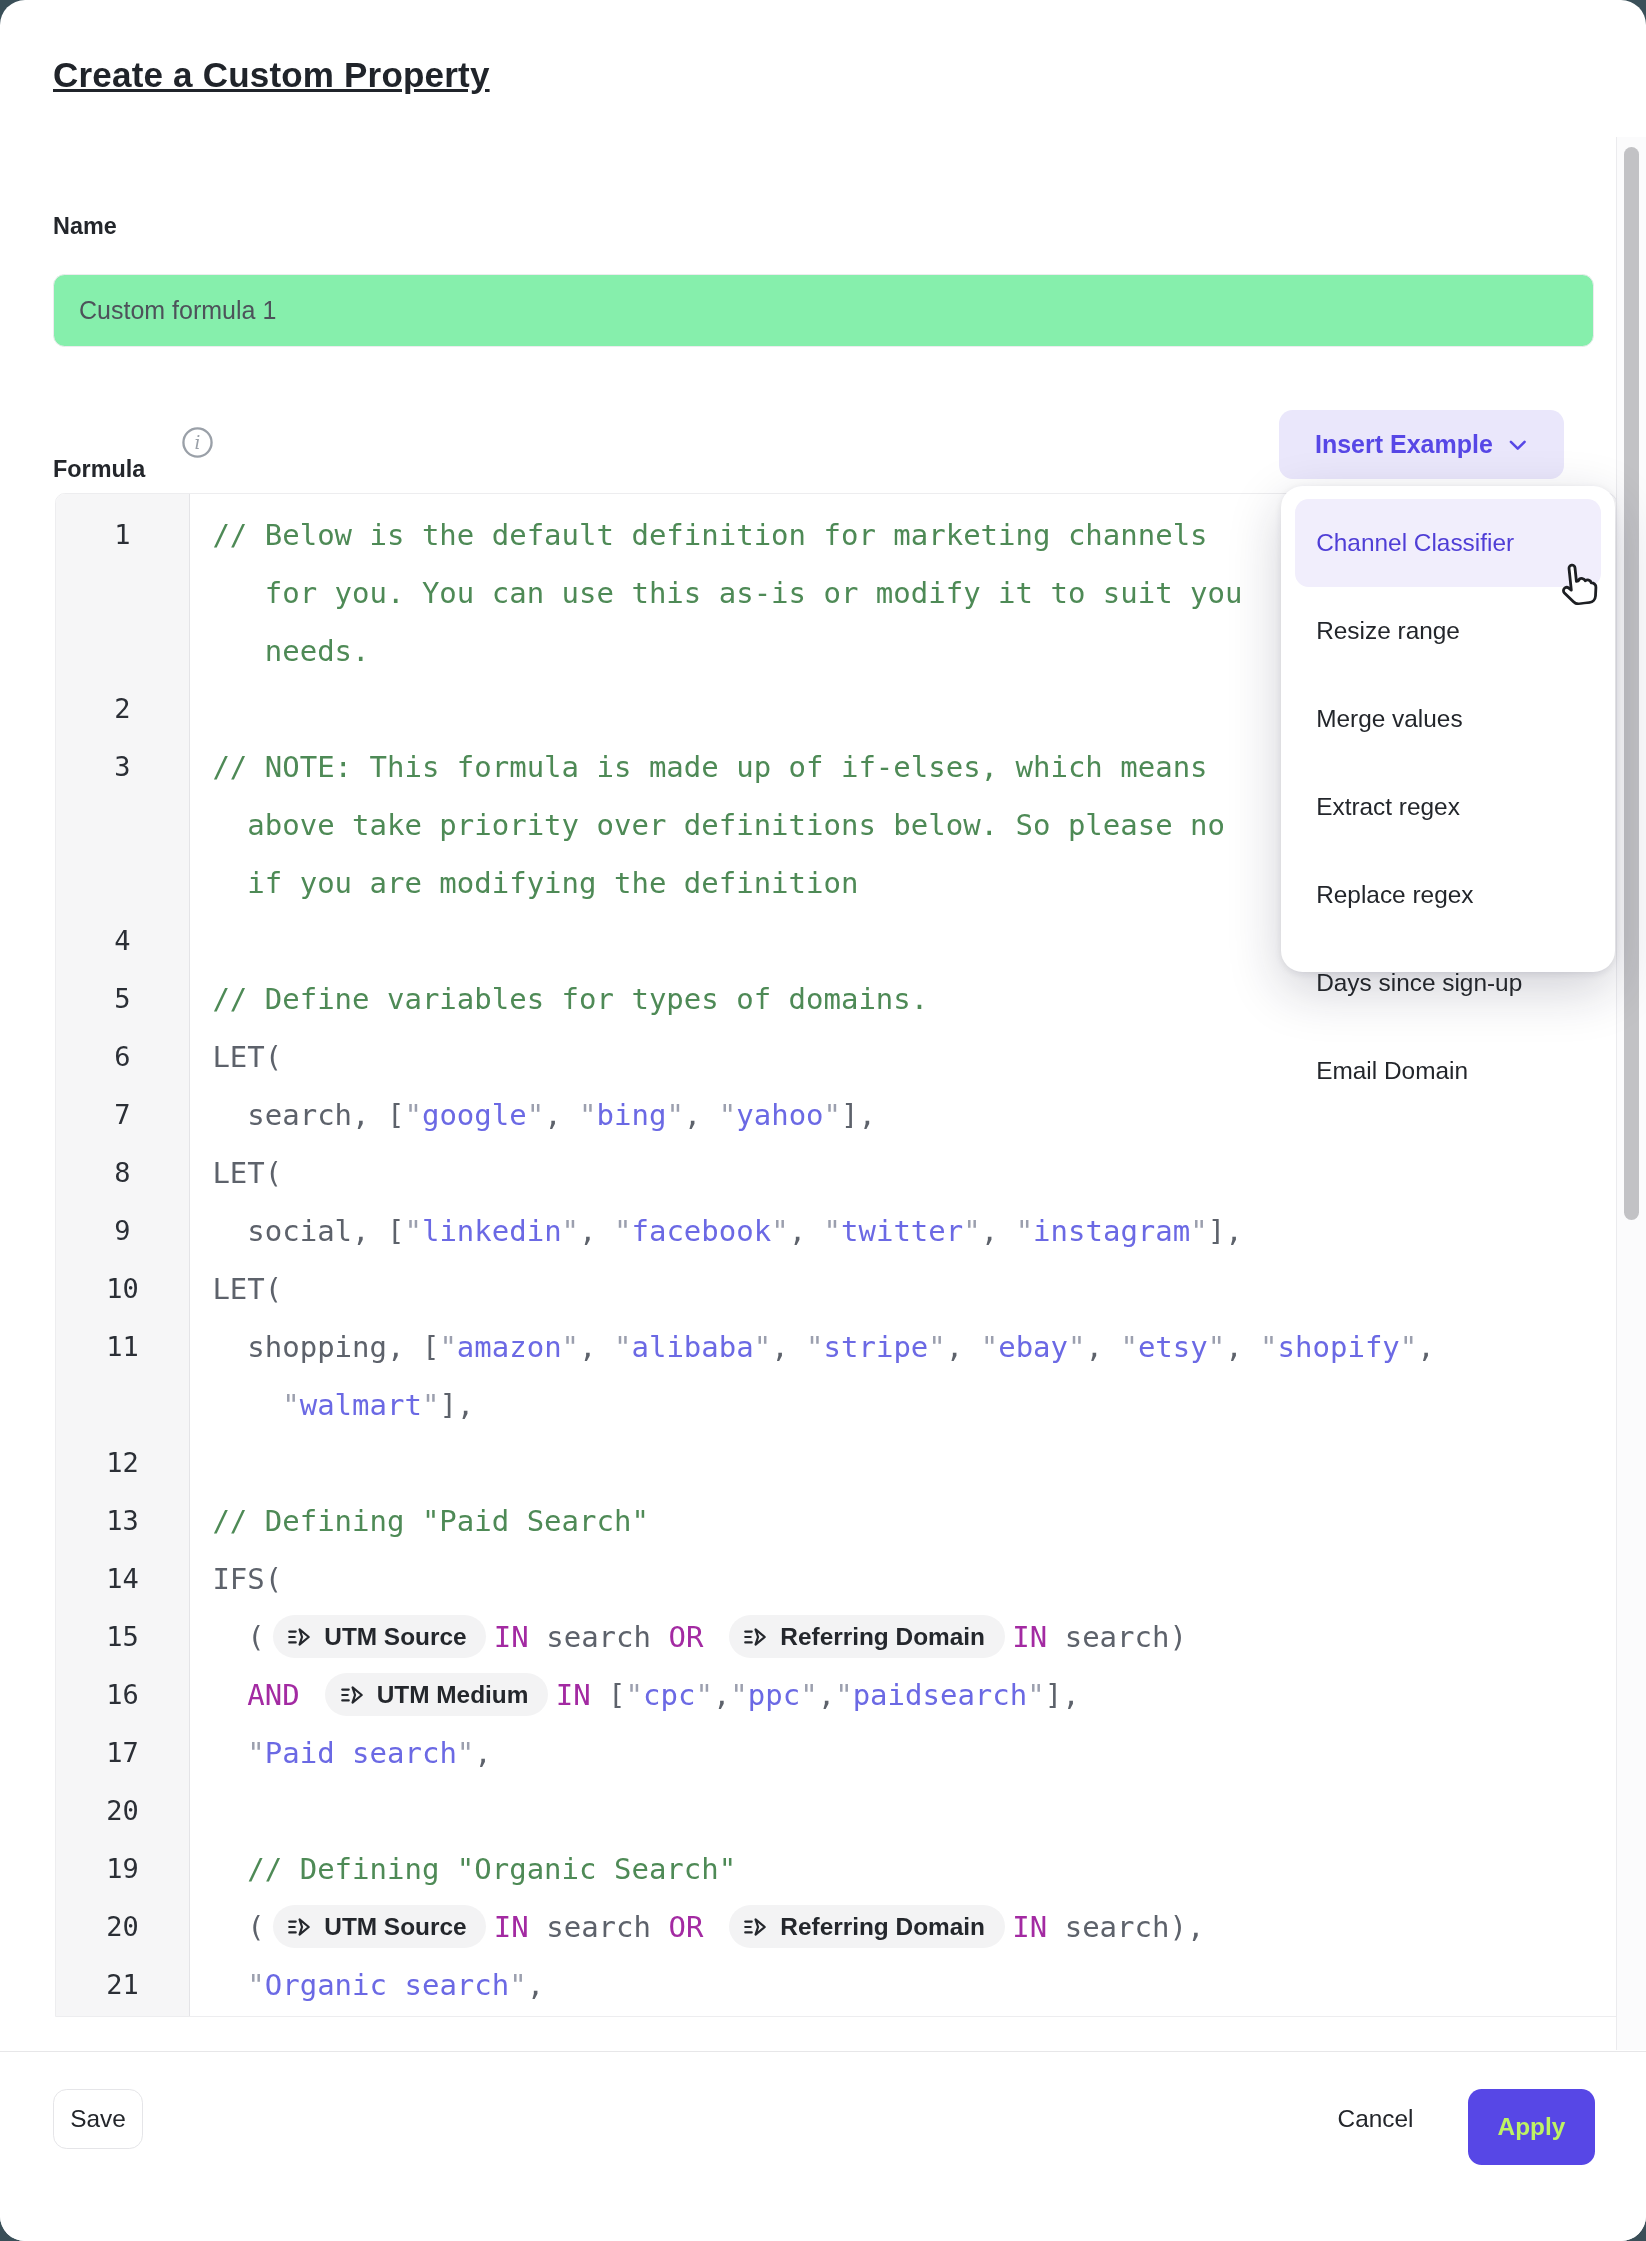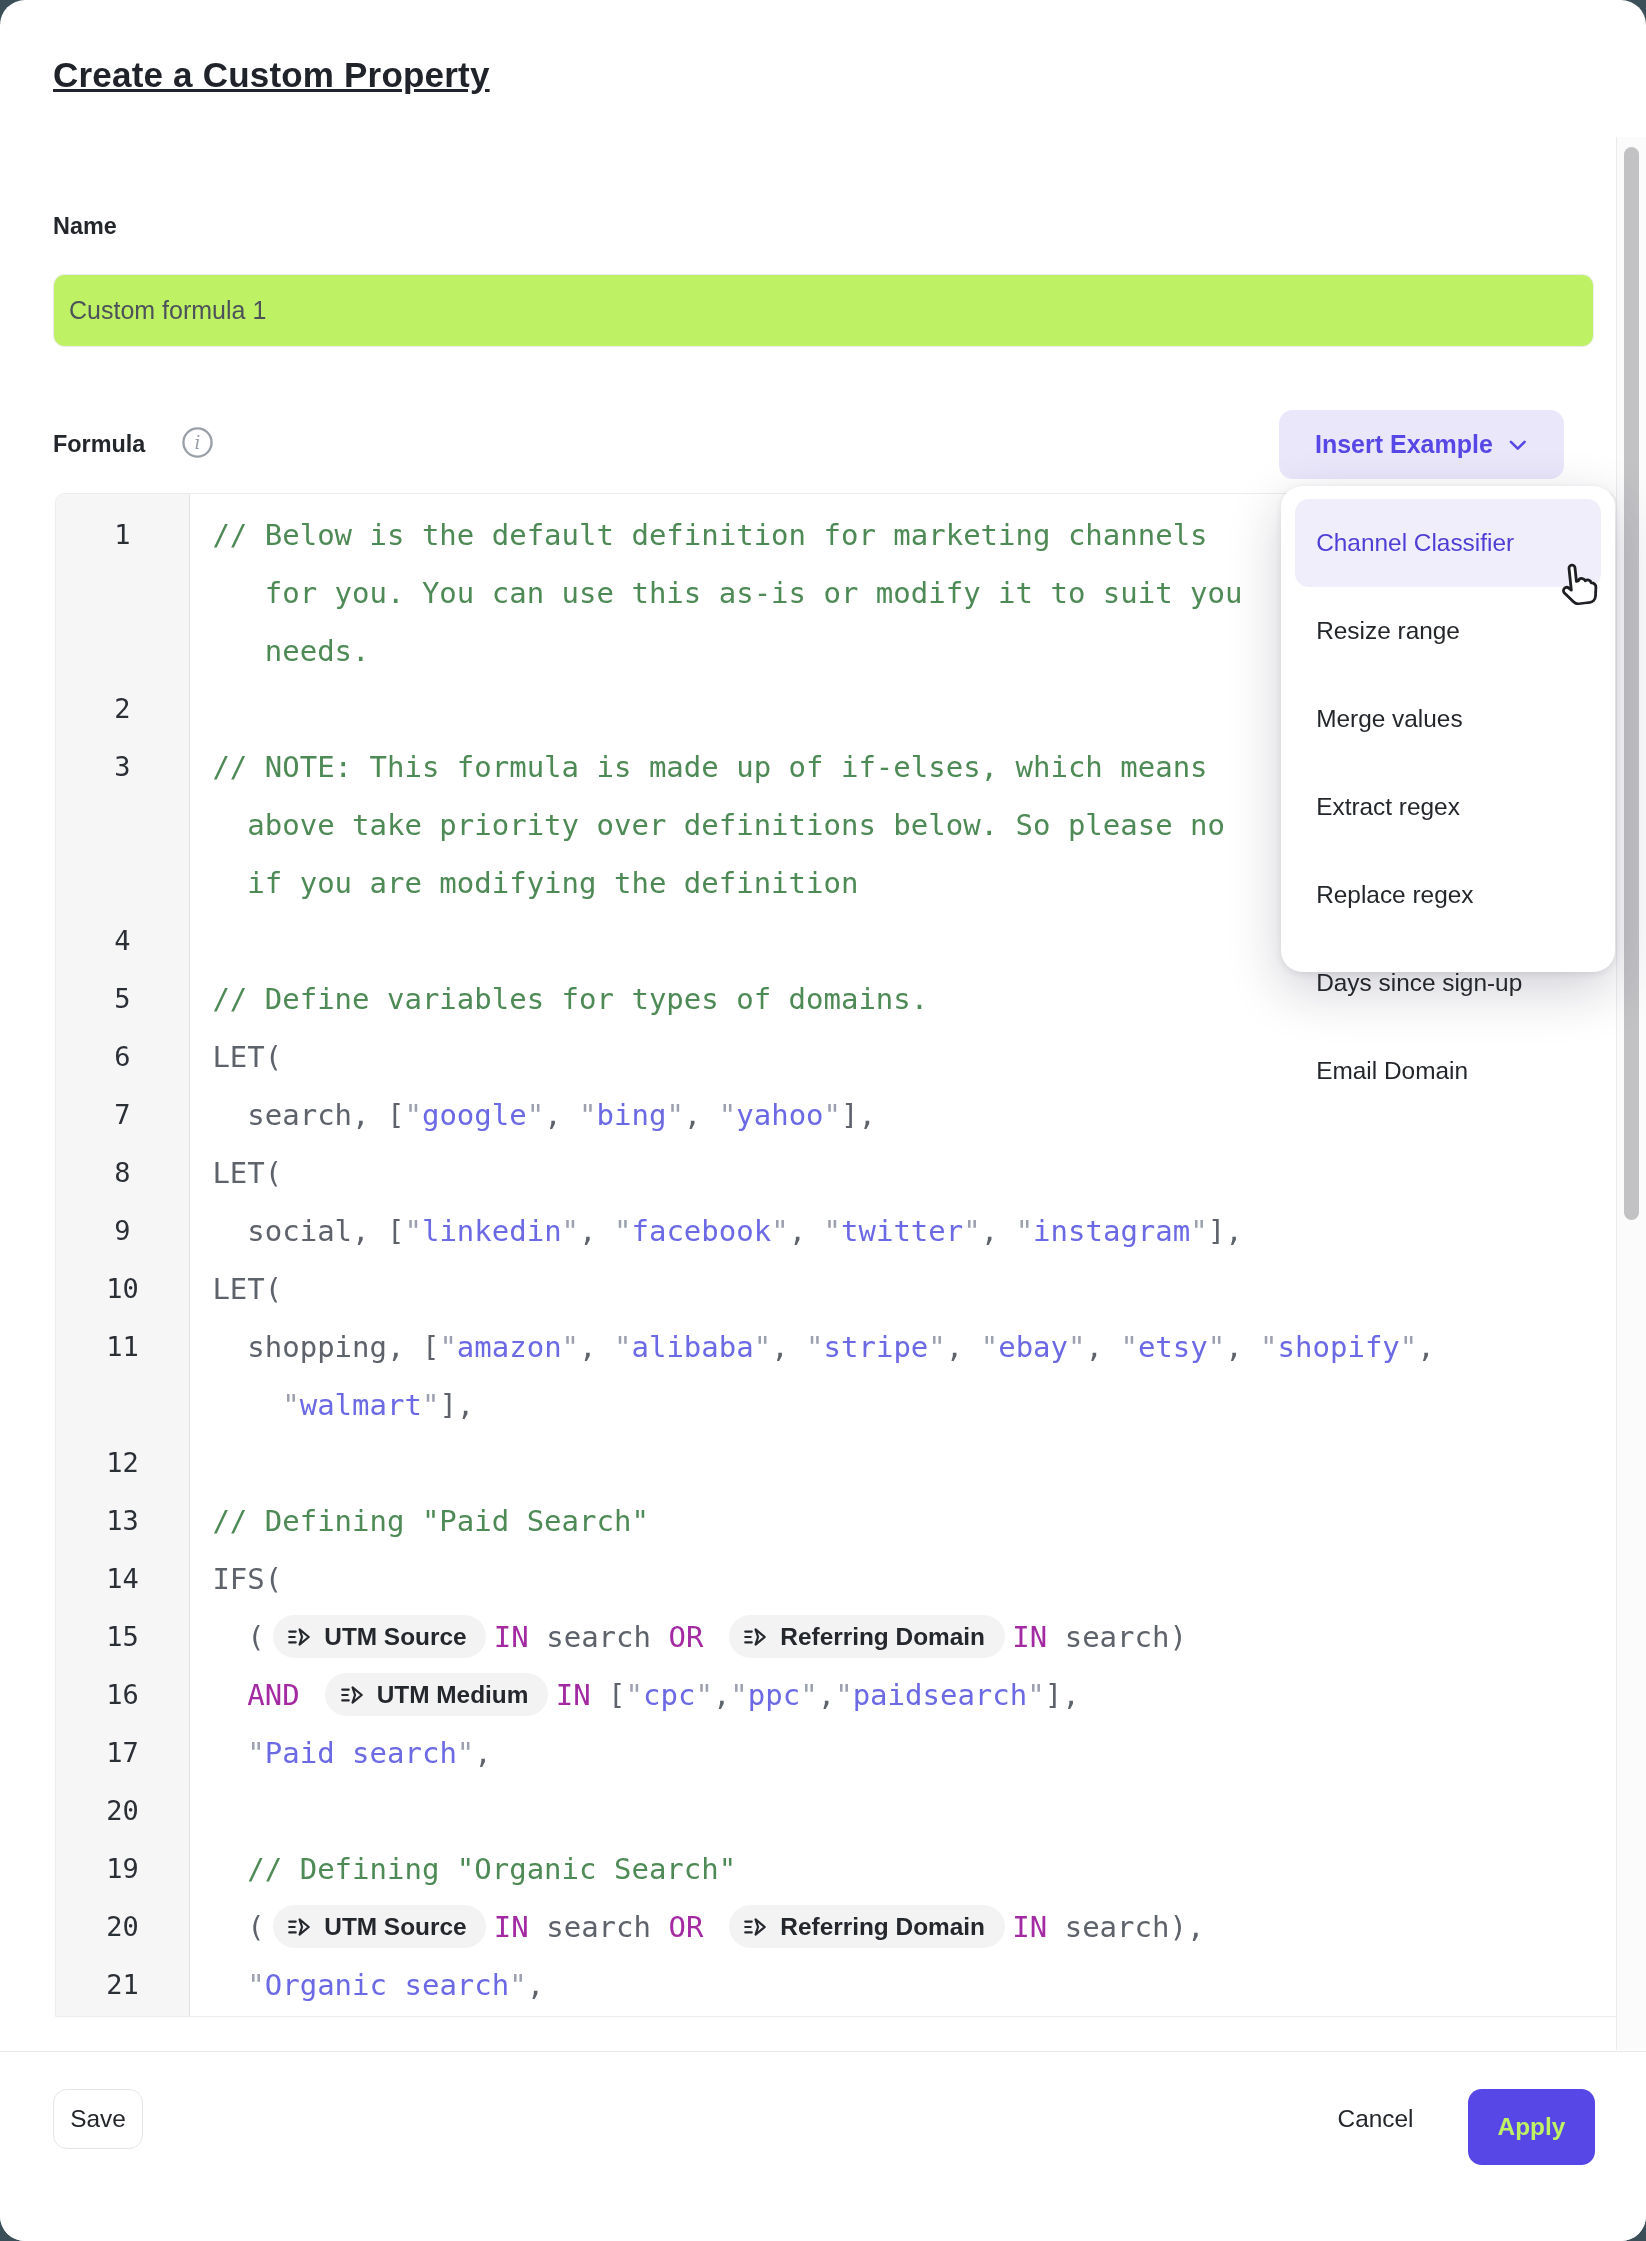--- a/index.html
+++ b/index.html
@@ -19,25 +19,25 @@
     font-size:35px;font-weight:700;color:#20242a;letter-spacing:0.2px;text-decoration:underline;
   }
   .field-label{
     position:absolute;left:53px;
     font-size:23.4px;font-weight:700;color:#23262b;
   }
   .name-label{top:213px;}
   .name-input{
     position:absolute;left:53px;top:274px;width:1541px;height:73px;
     box-sizing:border-box;border:1px solid #ececee;border-radius:11.7px;
-    background:#bef264;color:#4d525a;font-size:25px;
-    padding:0 15px;outline:none;
+    background:#86efac;color:#4d525a;font-size:25px;
+    padding:0 25px;outline:none;
     font-family:"Liberation Sans", sans-serif;
   }
-  .formula-label{top:431px;}
+  .formula-label{top:456px;}
   .info-icon{position:absolute;left:181px;top:426px;width:33px;height:33px;}
   
   .insert-btn{
     position:absolute;left:1279px;top:410px;width:285px;height:69px;
     background:var(--accent-bg);border:none;border-radius:13.7px;
     color:var(--accent);font-size:25px;font-weight:600;
     display:flex;align-items:center;justify-content:center;gap:13.7px;
     cursor:pointer;font-family:"Liberation Sans", sans-serif;
   }
   

